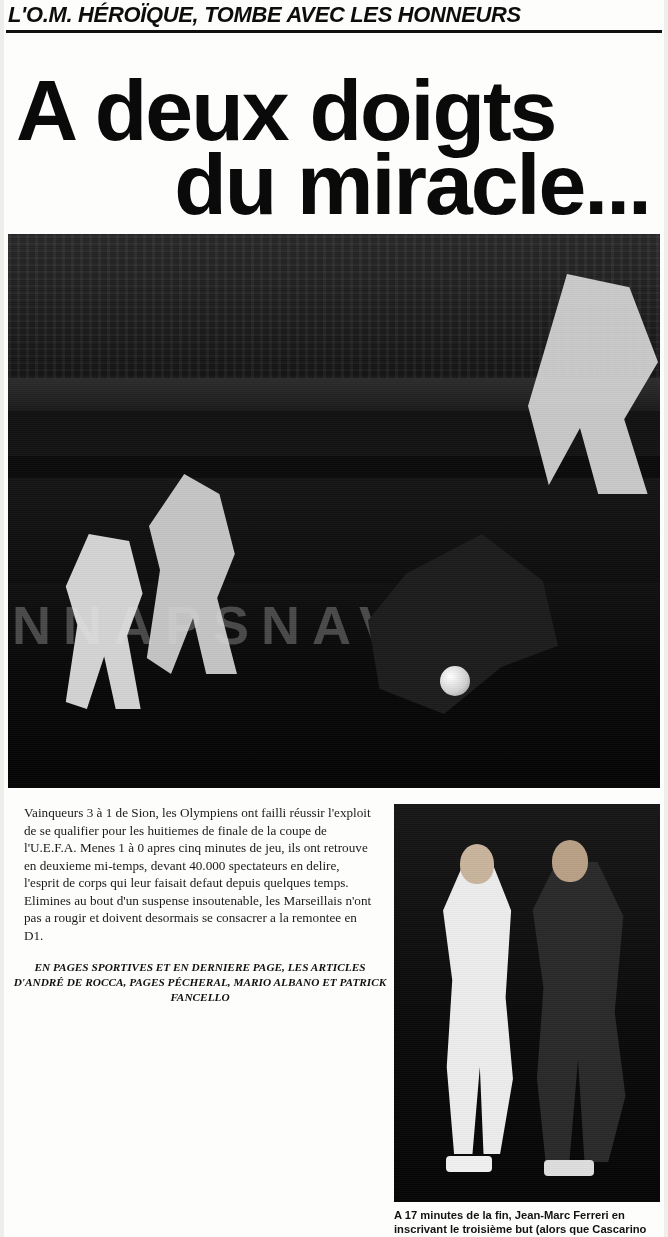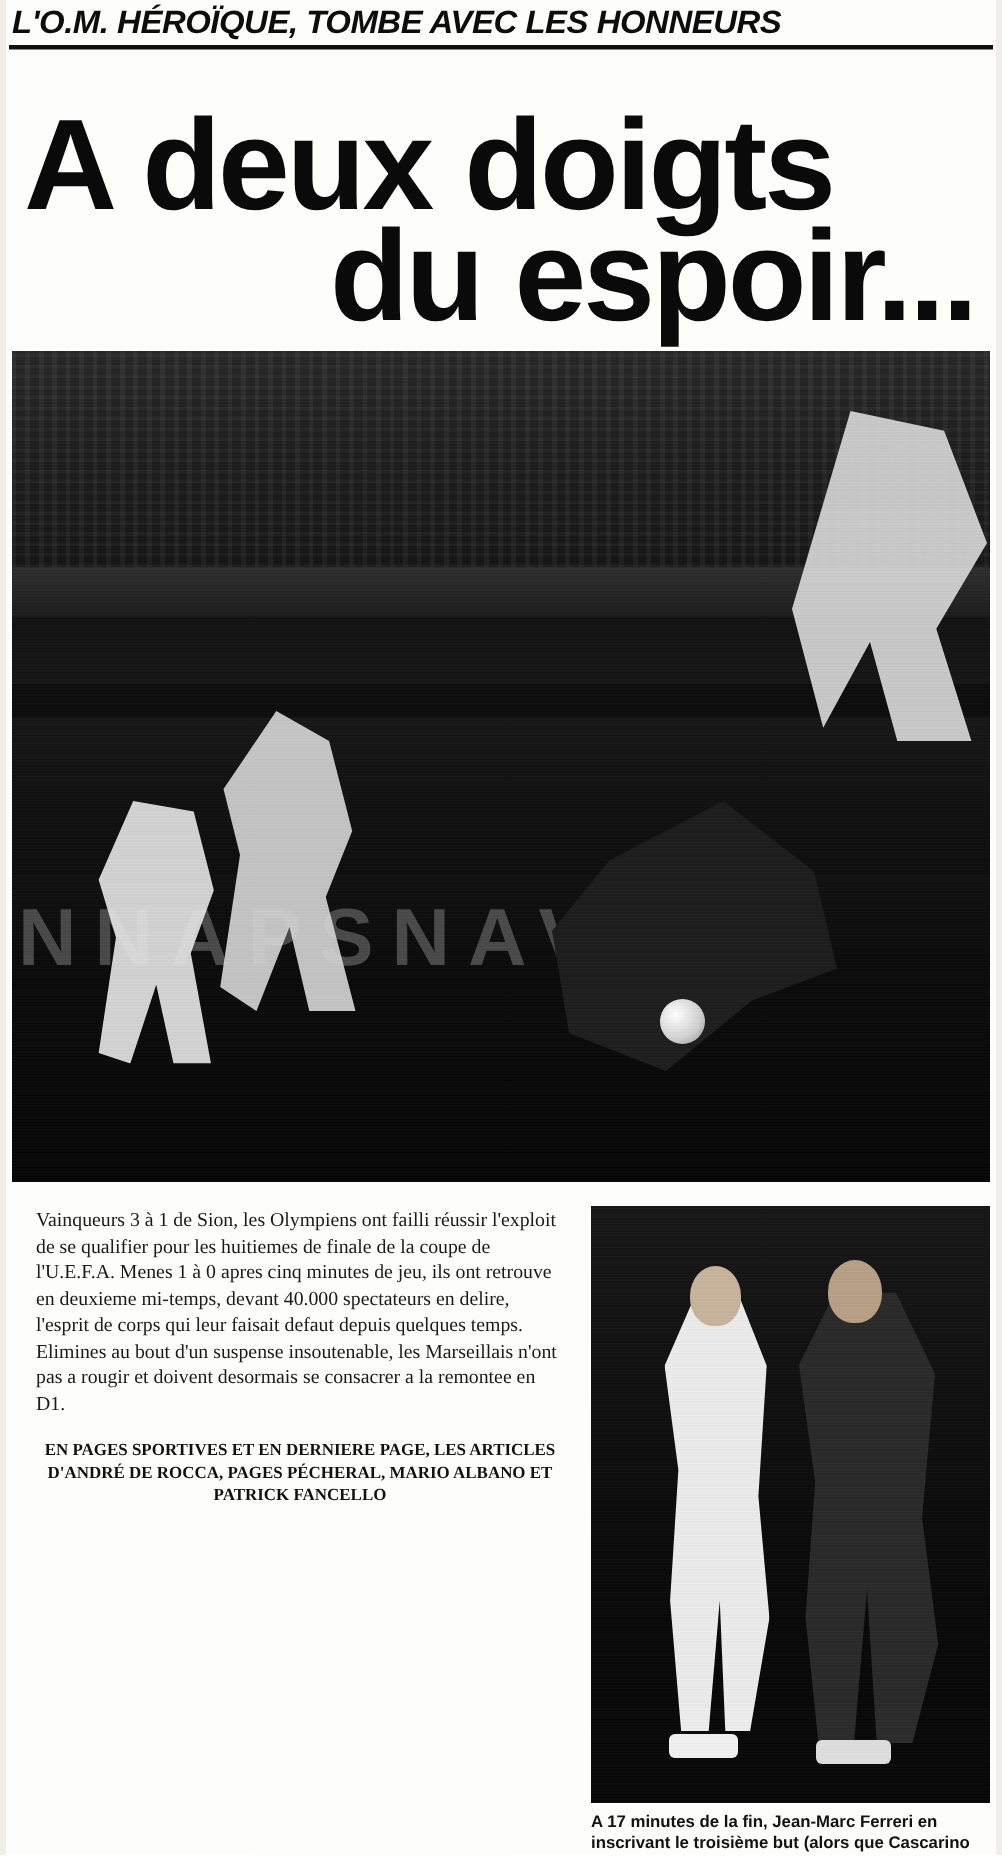--- a/index.html
+++ b/index.html
@@ -152,20 +152,21 @@
     line-height: 1.33;
     color: #1a1a1a;
     text-align: left;
   }
   .lead p { margin: 16px; }
   .credit {
     width: 384px;
     margin-top: 9px;
     font-family: "Liberation Serif", serif;
     font-weight: bold;
+    font-style: italic;
     font-size: 11.3px;
     line-height: 1.3;
     text-align: center;
     color: #111;
   }
 
   
   .inset-photo {
     position: absolute;
     right: 0;
@@ -235,21 +236,21 @@
   <div class="edge-left"></div>
   <div class="edge-right"></div>
 
   <div class="kicker-wrap">
     <div class="kicker">L'O.M. HÉROÏQUE, TOMBE AVEC LES HONNEURS</div>
   </div>
   <div class="kicker-rule"></div>
 
   <div class="headline">
     <span class="l1">A deux doigts</span>
-    <span class="l2">du espoir...</span>
+    <span class="l2">du miracle...</span>
   </div>
 
   <div class="main-photo">
     <div class="mp-sky"></div>
     <div class="mp-crowd"></div>
     <div class="mp-band"></div>
     <div class="mp-pitch"></div>
     <div class="mp-hoard">NNAPSNAVS</div>
     <div class="mp-fig fig-top"></div>
     <div class="mp-fig fig-b"></div>

